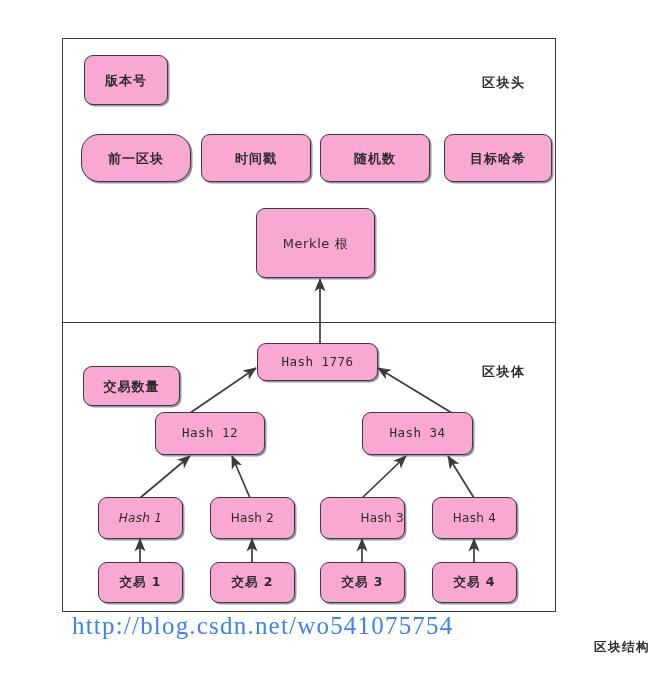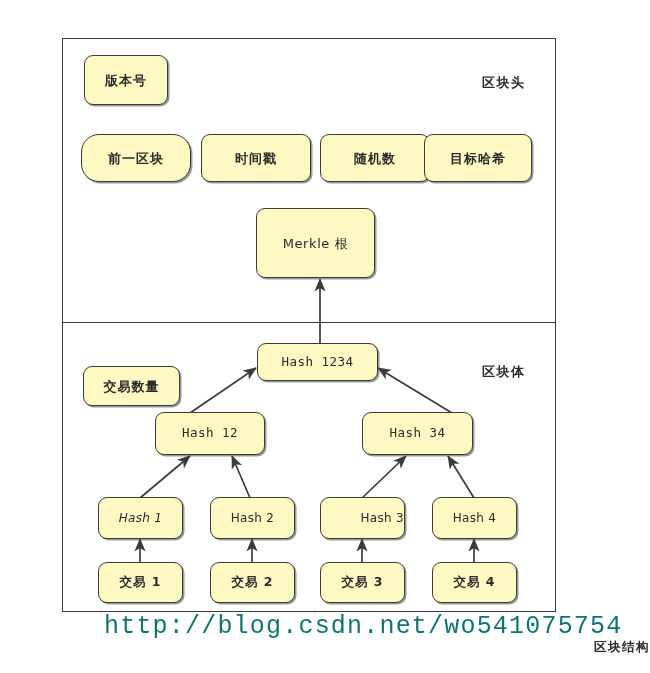--- a/index.html
+++ b/index.html
@@ -32,21 +32,21 @@
   .divider {
     position: absolute;
     height: 0;
     border-top: 1.6px solid #3a3a3a;
   }
   .node {
     position: absolute;
     box-sizing: border-box;
     border: 1.7px solid #3b3b3b;
     border-radius: 9px;
-    background: #fef9c3;
+    background: #f9a8d4;
     display: flex;
     align-items: center;
     justify-content: center;
     color: #2b2b2b;
     box-shadow: 1.5px 1.5px 0 rgba(70,70,70,0.55);
   }
   .node-label {
     white-space: nowrap;
     line-height: 1;
   }
@@ -79,26 +79,26 @@
     margin-top: 11px;
   }
   .merkle-label {
     font-size: 13px;
     letter-spacing: 0.6px;
     color: #2b2b2b;
     white-space: nowrap;
   }
   .watermark {
     position: absolute;
-    left: 104px;
+    left: 72px;
     top: 612px;
-    font-family: Liberation Mono, monospace;
+    font-family: Liberation Serif, serif;
     font-size: 25px;
     letter-spacing: 1.2px;
-    color: #0f766e;
+    color: #3b82f6;
     white-space: nowrap;
   }
   .caption {
     position: absolute;
     left: 0;
     top: 639px;
     width: 650px;
     text-align: right;
     font-size: 12.5px;
     letter-spacing: 1.5px;
@@ -143,36 +143,36 @@
 
   <div class="node" style="left:81px; top:134px; width:110px; height:48px;border-radius:18px;">
     <span class="node-label cn">前一区块</span>
   </div>
   <div class="node" style="left:201px; top:134px; width:110px; height:48px;">
     <span class="node-label cn">时间戳</span>
   </div>
   <div class="node" style="left:320px; top:134px; width:110px; height:48px;">
     <span class="node-label cn">随机数</span>
   </div>
-  <div class="node" style="left:424px; top:134px; width:108px; height:48px;">
+  <div class="node" style="left:444px; top:134px; width:108px; height:48px;">
     <span class="node-label cn">目标哈希</span>
   </div>
 
   <div class="node" style="left:256px; top:208px; width:119px; height:70px;">
     <span class="node-label merkle-label">Merkle 根</span>
   </div>
 
   <div class="section-tag" style="left:482px; top:352px;">区块体</div>
 
   <div class="node" style="left:83px; top:343px; width:97px; height:40px;margin-top:23px;">
     <span class="node-label cn">交易数量</span>
   </div>
 
   <div class="node" style="left:257px; top:343px; width:121px; height:38px;">
-    <span class="node-label mono">Hash   1234</span>
+    <span class="node-label mono">Hash   1776</span>
   </div>
 
   <div class="node" style="left:155px; top:412px; width:110px; height:43px;">
     <span class="node-label mono">Hash   12</span>
   </div>
   <div class="node" style="left:362px; top:412px; width:111px; height:43px;">
     <span class="node-label mono">Hash   34</span>
   </div>
 
   <div class="node" style="left:98px; top:497px; width:85px; height:42px;font-style:italic;">

